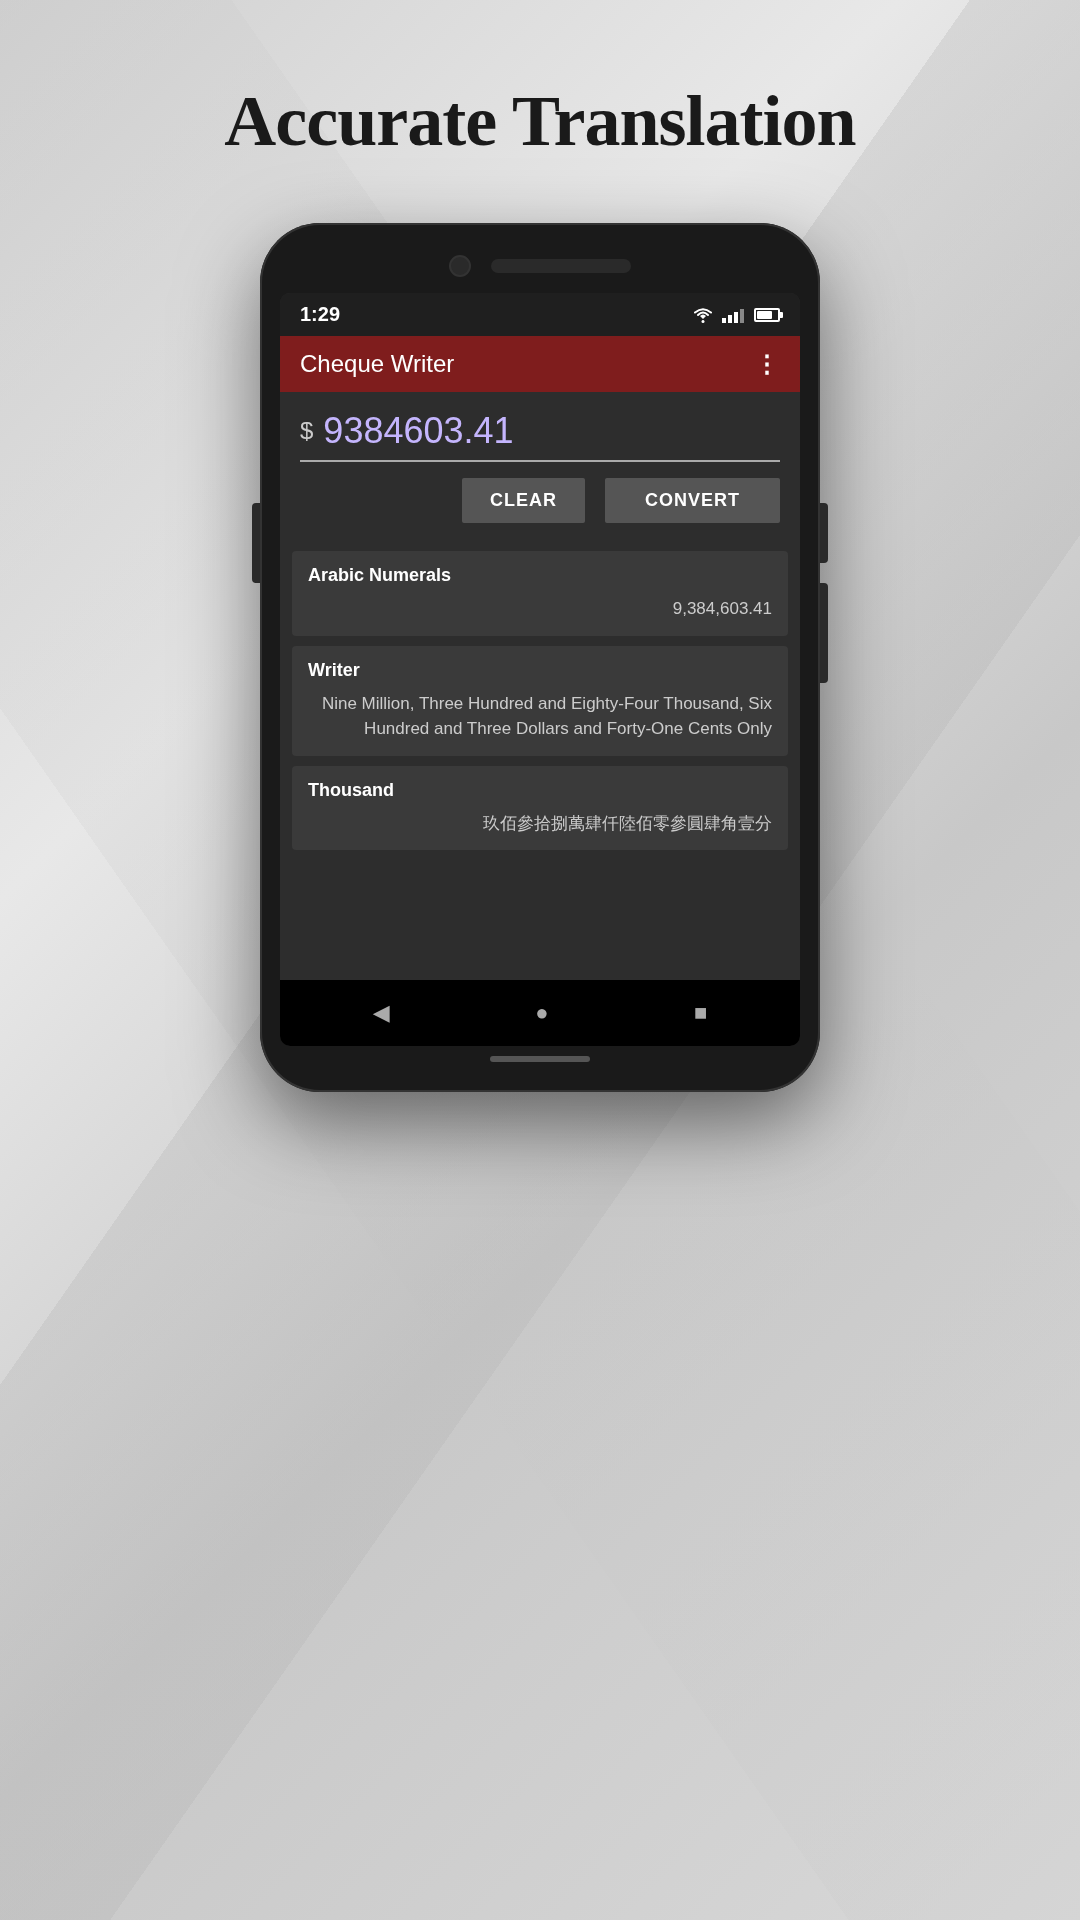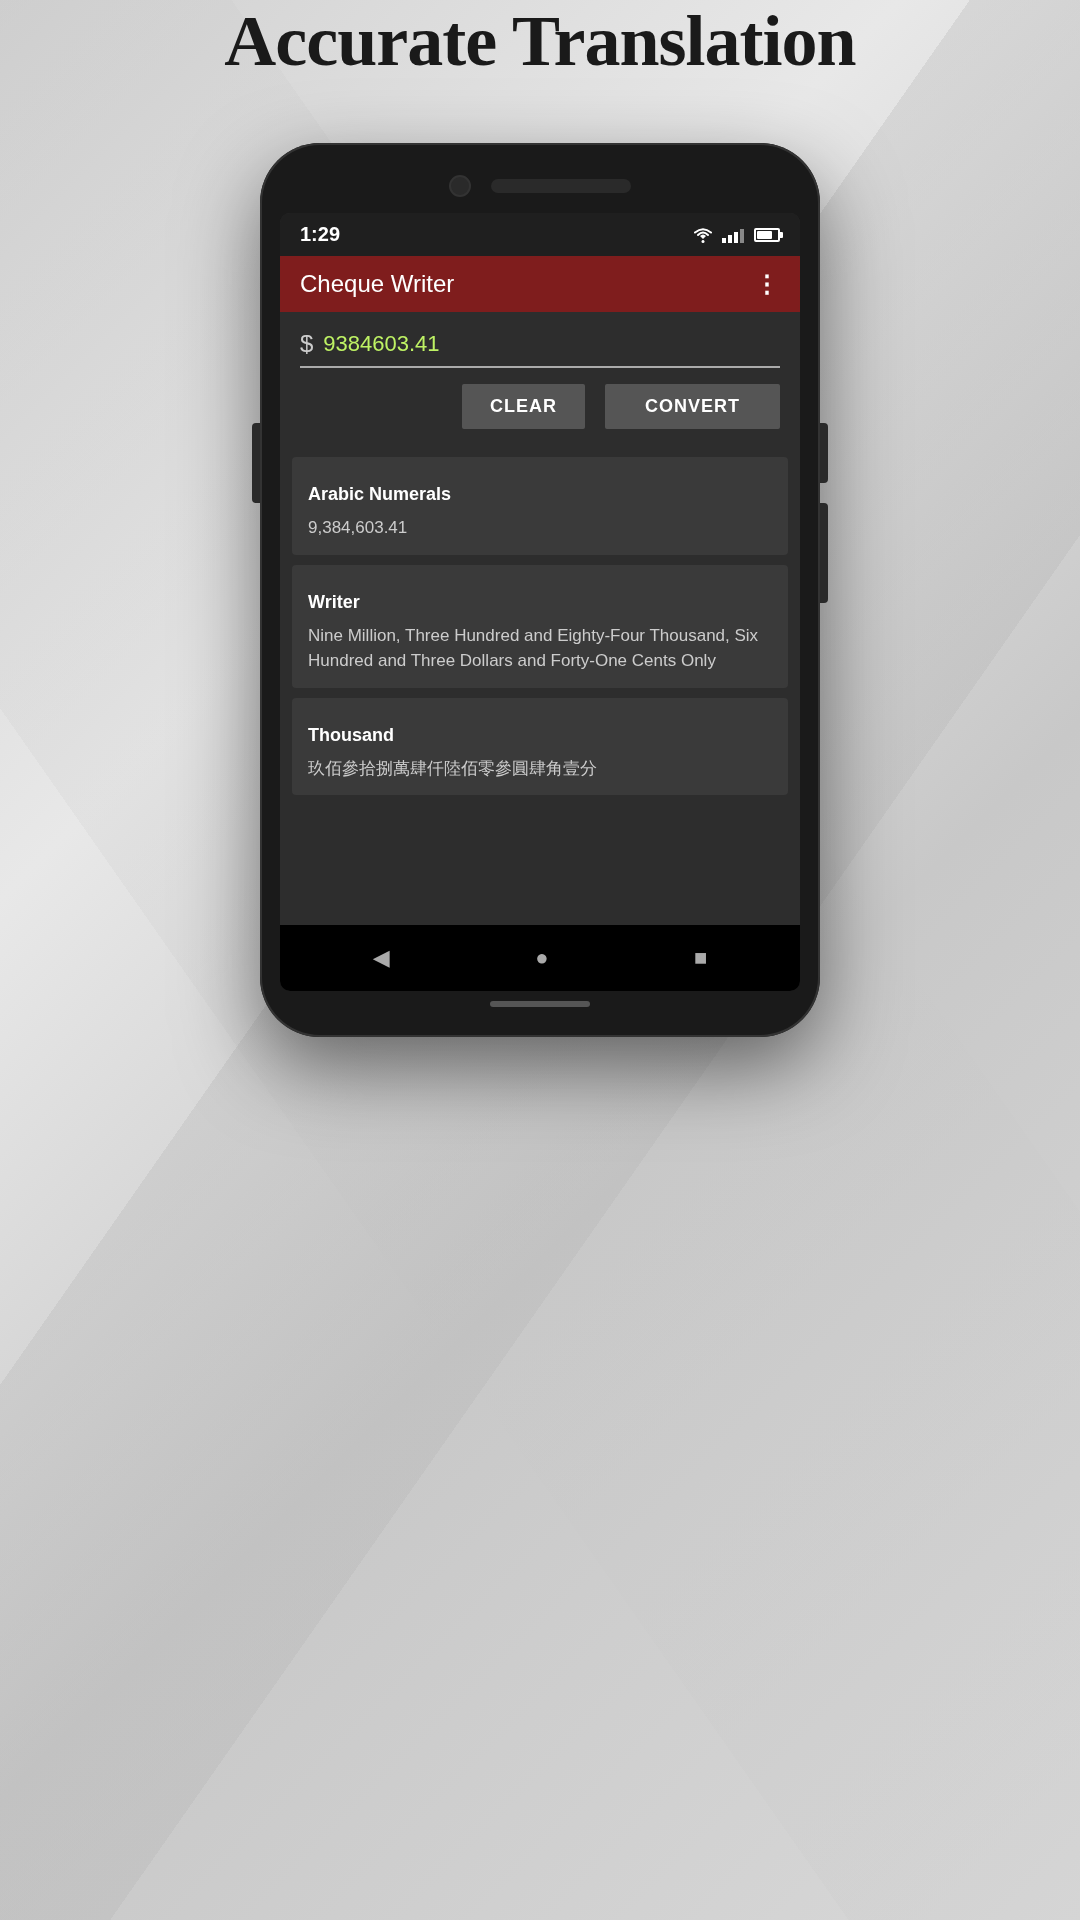--- a/index.html
+++ b/index.html
@@ -26,20 +26,21 @@
         linear-gradient(125deg, transparent 40%, rgba(180,180,180,0.3) 40%, rgba(180,180,180,0.3) 60%, transparent 60%),
         linear-gradient(55deg, transparent 35%, rgba(200,200,200,0.2) 35%, rgba(200,200,200,0.2) 65%, transparent 65%);
       pointer-events: none;
     }
 
     .page-title {
       font-size: 72px;
       font-weight: 900;
       color: #1a1a1a;
       text-align: center;
+      margin-top: 80px;
       margin-bottom: 60px;
       letter-spacing: -1px;
       font-family: Georgia, serif;
       z-index: 1;
     }
 
     
     .phone-shell {
       width: 560px;
       background: #1a1a1a;
@@ -189,22 +190,22 @@
     .dollar-sign {
       color: #cccccc;
       font-size: 24px;
       margin-right: 10px;
       font-weight: normal;
     }
 
     .amount-input {
       background: transparent;
       border: none;
-      color: #bef264;
-      font-size: 22px;
+      color: #c4b5fd;
+      font-size: 36px;
       flex: 1;
       outline: none;
       font-family: inherit;
     }
 
     .button-row {
       display: flex;
       justify-content: flex-end;
       gap: 20px;
     }
@@ -239,28 +240,28 @@
       margin: 10px 12px;
       border-radius: 4px;
       padding: 14px 16px;
     }
 
     .result-label {
       color: #ffffff;
       font-size: 18px;
       font-weight: bold;
       margin-bottom: 10px;
-      margin-top: 13px;
     }
 
     .result-value {
       color: #cccccc;
       font-size: 17px;
-      text-align: left;
+      text-align: right;
       line-height: 1.5;
+      margin-left: 12px;
     }
 
     
     .bottom-nav {
       background: #000000;
       display: flex;
       justify-content: space-around;
       align-items: center;
       padding: 16px 20px;
     }

